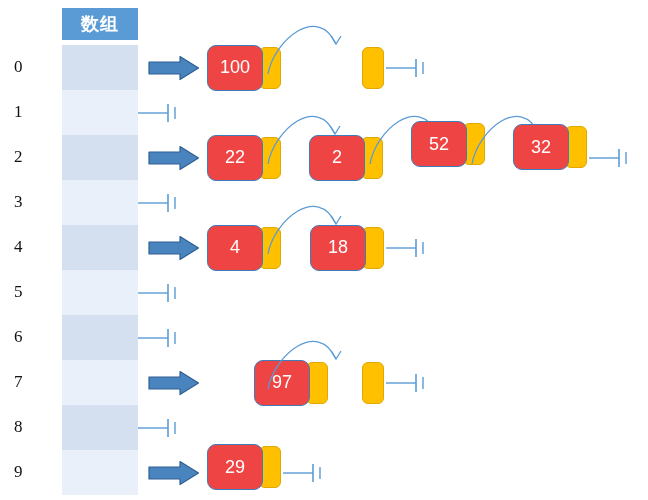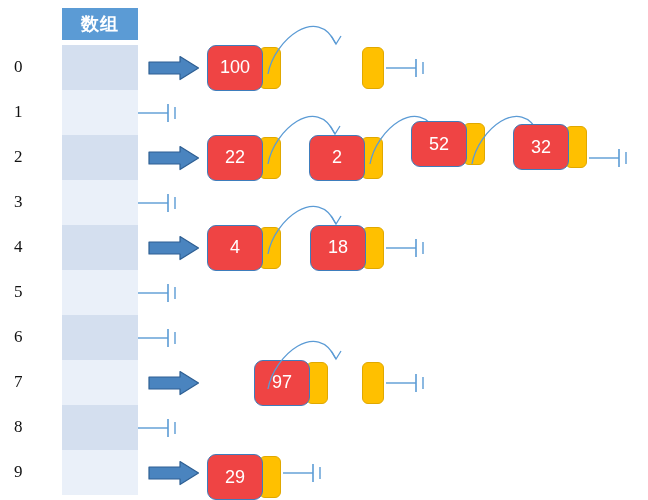--- a/index.html
+++ b/index.html
@@ -242,21 +242,21 @@
         <path d="M77,34 L82,42 L87,34" fill="none" stroke="#5B9BD5" stroke-width="1.3"></path>
       </svg>
       <div class="node" style="left: 310px; top: 359.5px; width: 78px;">
         <div class="node-next" style="left: 52px;"></div>
       </div>
       <svg width="46" height="20" style="position: absolute; left: 386px; top: 372.5px;">
         <line x1="0" y1="10" x2="30" y2="10" stroke="#5B9BD5" stroke-width="1.4"></line>
         <line x1="30" y1="1" x2="30" y2="19" stroke="#5B9BD5" stroke-width="1.6"></line>
         <line x1="37" y1="4" x2="37" y2="16" stroke="#5B9BD5" stroke-width="1.4"></line>
       </svg>
-      <div class="node" style="left: 207px; top: 454px; width: 78px;">
+      <div class="node" style="left: 207px; top: 444px; width: 78px;">
         <div class="node-next" style="left: 52px;"></div>
         <div class="node-value">29</div>
       </div>
       <svg width="46" height="20" style="position: absolute; left: 283px; top: 462.5px;">
         <line x1="0" y1="10" x2="30" y2="10" stroke="#5B9BD5" stroke-width="1.4"></line>
         <line x1="30" y1="1" x2="30" y2="19" stroke="#5B9BD5" stroke-width="1.6"></line>
         <line x1="37" y1="4" x2="37" y2="16" stroke="#5B9BD5" stroke-width="1.4"></line>
       </svg>
     </div>
 

